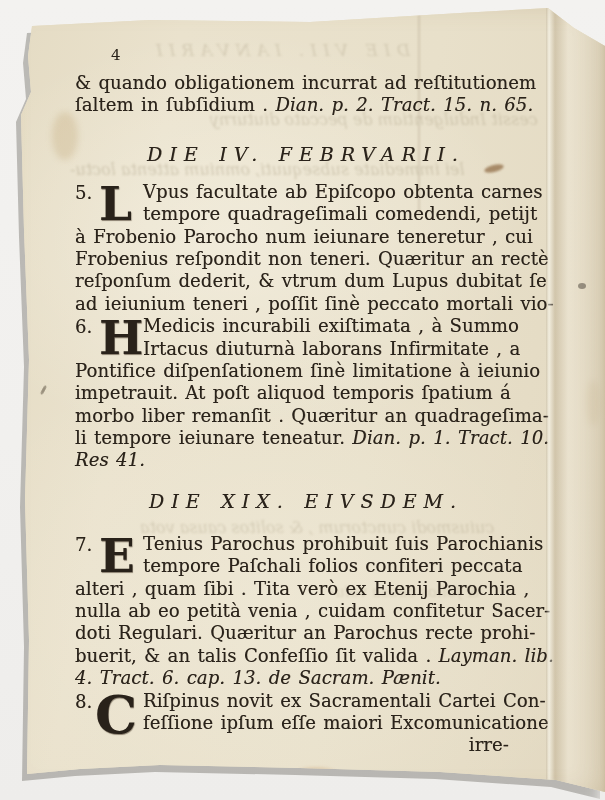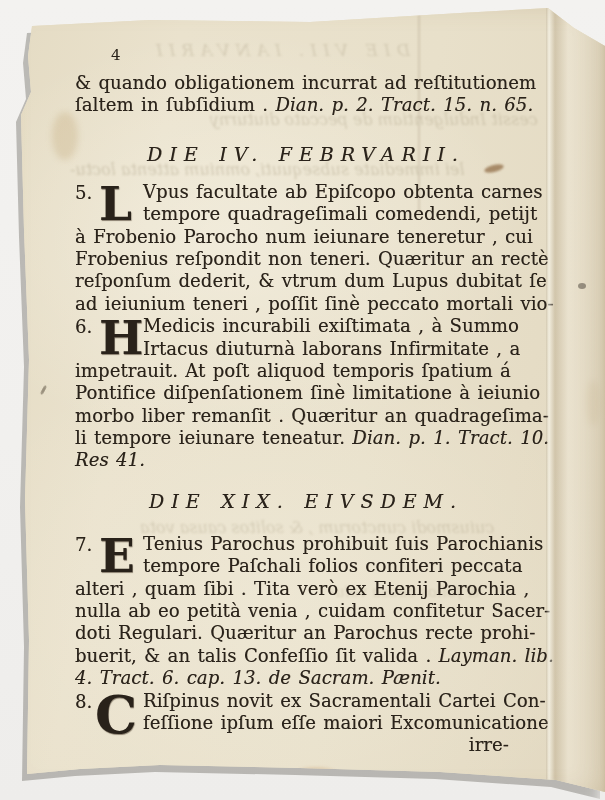--- a/index.html
+++ b/index.html
@@ -98,22 +98,22 @@
         <div class="ln">Frobenius reſpondit non teneri. Quæritur an rectè</div>
         <div class="ln">reſponſum dederit, &amp; vtrum dum Lupus dubitat ſe</div>
         <div class="ln">ad ieiunium teneri , poſſit ſinè peccato mortali vio-</div>
       </div>
 
       <div class="item">
         <span class="num">6.</span>
         <span class="dropcap">H</span>
         <div class="ln ind">Medicis incurabili exiſtimata , à Summo</div>
         <div class="ln ind">Irtacus diuturnà laborans Infirmitate , a</div>
+        <div class="ln">Pontifice diſpenſationem ſinè limitatione à ieiunio</div>
         <div class="ln">impetrauit. At poſt aliquod temporis ſpatium á</div>
-        <div class="ln">Pontifice diſpenſationem ſinè limitatione à ieiunio</div>
         <div class="ln">morbo liber remanſit . Quæritur an quadrageſima-</div>
         <div class="ln"><span>li tempore ieiunare teneatur. </span><span class="cite">Dian. p. 1. Tract. 10.</span></div>
         <div class="ln cite">Res 41.</div>
       </div>
 
       <div class="heading h-xix">DIE XIX. EIVSDEM.</div>
 
       <div class="item">
         <span class="num">7.</span>
         <span class="dropcap">E</span>

